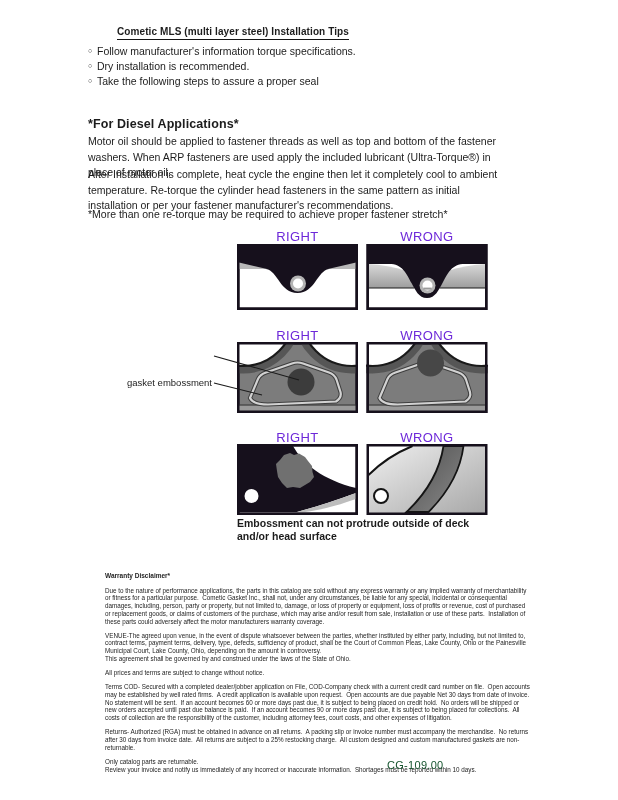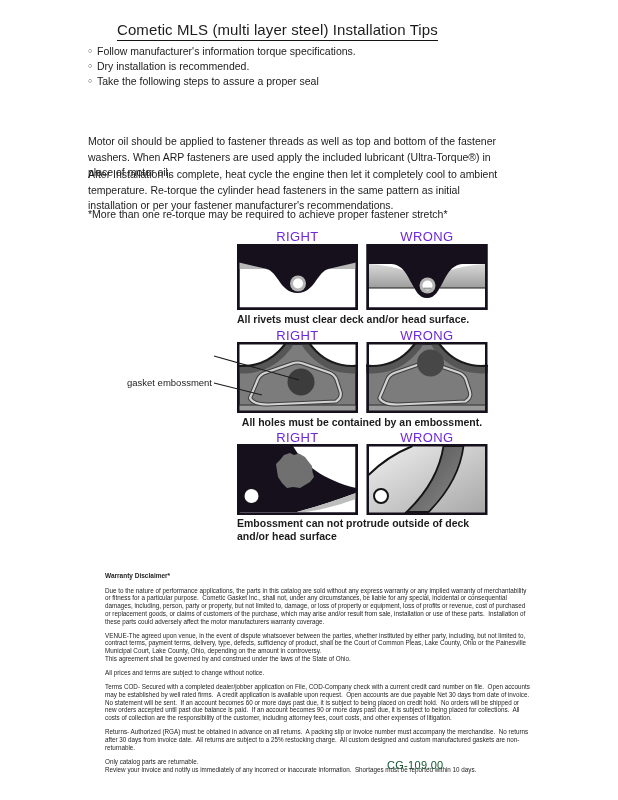--- a/index.html
+++ b/index.html
@@ -3,21 +3,21 @@
 <meta charset="utf-8">
 <style>
   html,body { margin:0; padding:0; background:#e9e9e9; }
   .page {
     position:relative; width:618px; height:800px; margin:0 auto;
     background:#ffffff; overflow:hidden;
     font-family:"Liberation Sans", sans-serif; color:#1c1c1c;
   }
   .abs { position:absolute; }
   .title {
-    font-size:15px; font-weight:normal; letter-spacing:.1px;
+    font-size:10px; font-weight:bold; letter-spacing:.1px;
     border-bottom:1.6px solid #141414; padding-bottom:1.5px; display:inline-block;
   }
   .bullets { font-size:10.5px; line-height:15px; white-space:nowrap; }
   .b-row { height:15px; }
   .marker-o { display:inline-block; width:9px; font-size:7px; vertical-align:2px; }
   .marker-d { display:inline-block; width:8px; font-size:10px; }
   .sub { padding-left:17px; }
   .h2 { font-size:12.5px; font-weight:bold; letter-spacing:.1px; }
   .para { font-size:10.5px; line-height:15.5px; width:424px; }
   .fig-label { font-size:13px; letter-spacing:.4px; color:#6d28d9; text-align:center; }
@@ -43,20 +43,21 @@
       <span class="marker-o">○</span><span>Follow manufacturer's information torque specifications.</span>
     </div>
     <div class="b-row">
       <span class="marker-o">○</span><span>Dry installation is recommended.</span>
     </div>
     <div class="b-row">
       <span class="marker-o">○</span><span>Take the following steps to assure a proper seal</span>
     </div>
   </div>
 
+  <div class="abs h2" style="left:88px; top:117px;">*For Diesel Applications*</div>
   <div class="abs para" style="left:88px; top:134px;">Motor oil should be applied to fastener threads as well as top and bottom of the fastener washers. When ARP fasteners are used apply the included lubricant (Ultra-Torque®) in place of motor oil.</div>
   <div class="abs para" style="left:88px; top:167px;">After Installation is complete, heat cycle the engine then let it completely cool to ambient temperature. Re-torque the cylinder head fasteners in the same pattern as initial installation or per your fastener manufacturer's recommendations.</div>
   <div class="abs para" style="left:88px; top:207px;">*More than one re-torque may be required to achieve proper fastener stretch*</div>
 
   <div class="abs fig-label" style="left:237px; top:229px; width:121px;">RIGHT</div>
   <div class="abs fig-label" style="left:366px; top:229px; width:122px;">WRONG</div>
 
   <div class="abs" style="left:237px; top:244px;">
     <svg width="121" height="66" viewBox="0 0 121 66">
       <rect x="1.25" y="1.25" width="118.5" height="63.5" fill="#ffffff" stroke="#16101c" stroke-width="2.5"></rect>
@@ -83,21 +84,20 @@
       <line x1="2" y1="44" x2="48" y2="44" stroke="#1a1a1a" stroke-width="1"></line>
       <line x1="73" y1="44" x2="119" y2="44" stroke="#1a1a1a" stroke-width="1"></line>
       <path d="M2,2 H119 V20 H96 C84,21 80,32 76,39 C72,46 69,54 60.5,54 C52,54 49,46 45,39 C41,32 37,21 25,20 H2 Z" fill="#16101c"></path>
       <circle cx="61" cy="41.5" r="8" fill="#b4b4b4"></circle>
       <circle cx="61" cy="41.5" r="5" fill="#ffffff"></circle>
       <line x1="56.8" y1="44.6" x2="65.2" y2="44.6" stroke="#9a9a9a" stroke-width="2"></line>
       <rect x="1.25" y="1.25" width="118.5" height="63.5" fill="none" stroke="#16101c" stroke-width="2.5"></rect>
     </svg>
   </div>
 
-  <div class="abs fig-caption" style="left:237px; top:313px; width:290px;">All rivets must clear deck and/or head surface.</div>
 
   <div class="abs fig-label" style="left:237px; top:328px; width:121px;">RIGHT</div>
   <div class="abs fig-label" style="left:366px; top:328px; width:122px;">WRONG</div>
 
   <div class="abs ann" style="left:67px; top:377px;">gasket embossment</div>
 
   <div class="abs" style="left:237px; top:342px;">
     <svg width="121" height="71" viewBox="0 0 121 71">
       <rect x="1.25" y="1.25" width="118.5" height="68.5" fill="#7c7c7c" stroke="#16101c" stroke-width="2.5"></rect>
       <circle cx="6" cy="-27" r="55" fill="none" stroke="#565656" stroke-width="7"></circle>
@@ -122,21 +122,20 @@
       <circle cx="115" cy="-27" r="51" fill="#ffffff" stroke="#1a1a1a" stroke-width="2.2"></circle>
       <rect x="2" y="63" width="117" height="6" fill="#9a9a9a"></rect>
       <line x1="2" y1="63" x2="119" y2="63" stroke="#4c4c4c" stroke-width="1.5"></line>
       <path d="M13,56 L21,37 Q23,32.5 29,30.5 L55,21.5 Q60.5,19.5 66,21.5 L92,30.5 Q97.5,32.5 99.5,37.5 L103.5,50 Q105,55.5 99,59.5 L31,62.5 Q16,62.5 13,56 Z" fill="none" stroke="#3e3e3e" stroke-width="4.2"></path>
       <path d="M13,56 L21,37 Q23,32.5 29,30.5 L55,21.5 Q60.5,19.5 66,21.5 L92,30.5 Q97.5,32.5 99.5,37.5 L103.5,50 Q105,55.5 99,59.5 L31,62.5 Q16,62.5 13,56 Z" fill="none" stroke="#d2d2d2" stroke-width="2.2"></path>
       <circle cx="64" cy="21" r="13.5" fill="#474747"></circle>
       <rect x="1.25" y="1.25" width="118.5" height="68.5" fill="none" stroke="#16101c" stroke-width="2.5"></rect>
     </svg>
   </div>
 
-  <div class="abs fig-caption" style="left:237px; top:416px; width:250px; text-align:center;">All holes must be contained by an embossment.</div>
 
   <div class="abs fig-label" style="left:237px; top:430px; width:121px;">RIGHT</div>
   <div class="abs fig-label" style="left:366px; top:430px; width:122px;">WRONG</div>
 
   <div class="abs" style="left:237px; top:444px;">
     <svg width="121" height="71" viewBox="0 0 121 71">
       <rect x="1.25" y="1.25" width="118.5" height="68.5" fill="#ffffff" stroke="#16101c" stroke-width="2.5"></rect>
       <path d="M2,2 H56 C66,20 86,36 119,44 L119,49 C97,57 78,63 60,68 L2,68 Z" fill="#16101c"></path>
       <path d="M60,68 C78,63 97,57 119,49 L119,55 C99,62 84,66 68,68 Z" fill="#bdbdbd"></path>
       <path d="M43,16 L47,11 L53,9 L57,11 L62,9.5 L68,13 L71,17 L75,22 L75.5,28 L77,33 L73,38 L68,41 L63,44 L56,43 L50,44 L45,39 L41,33 L40,27 L39,20 Z" fill="#707070"></path>

